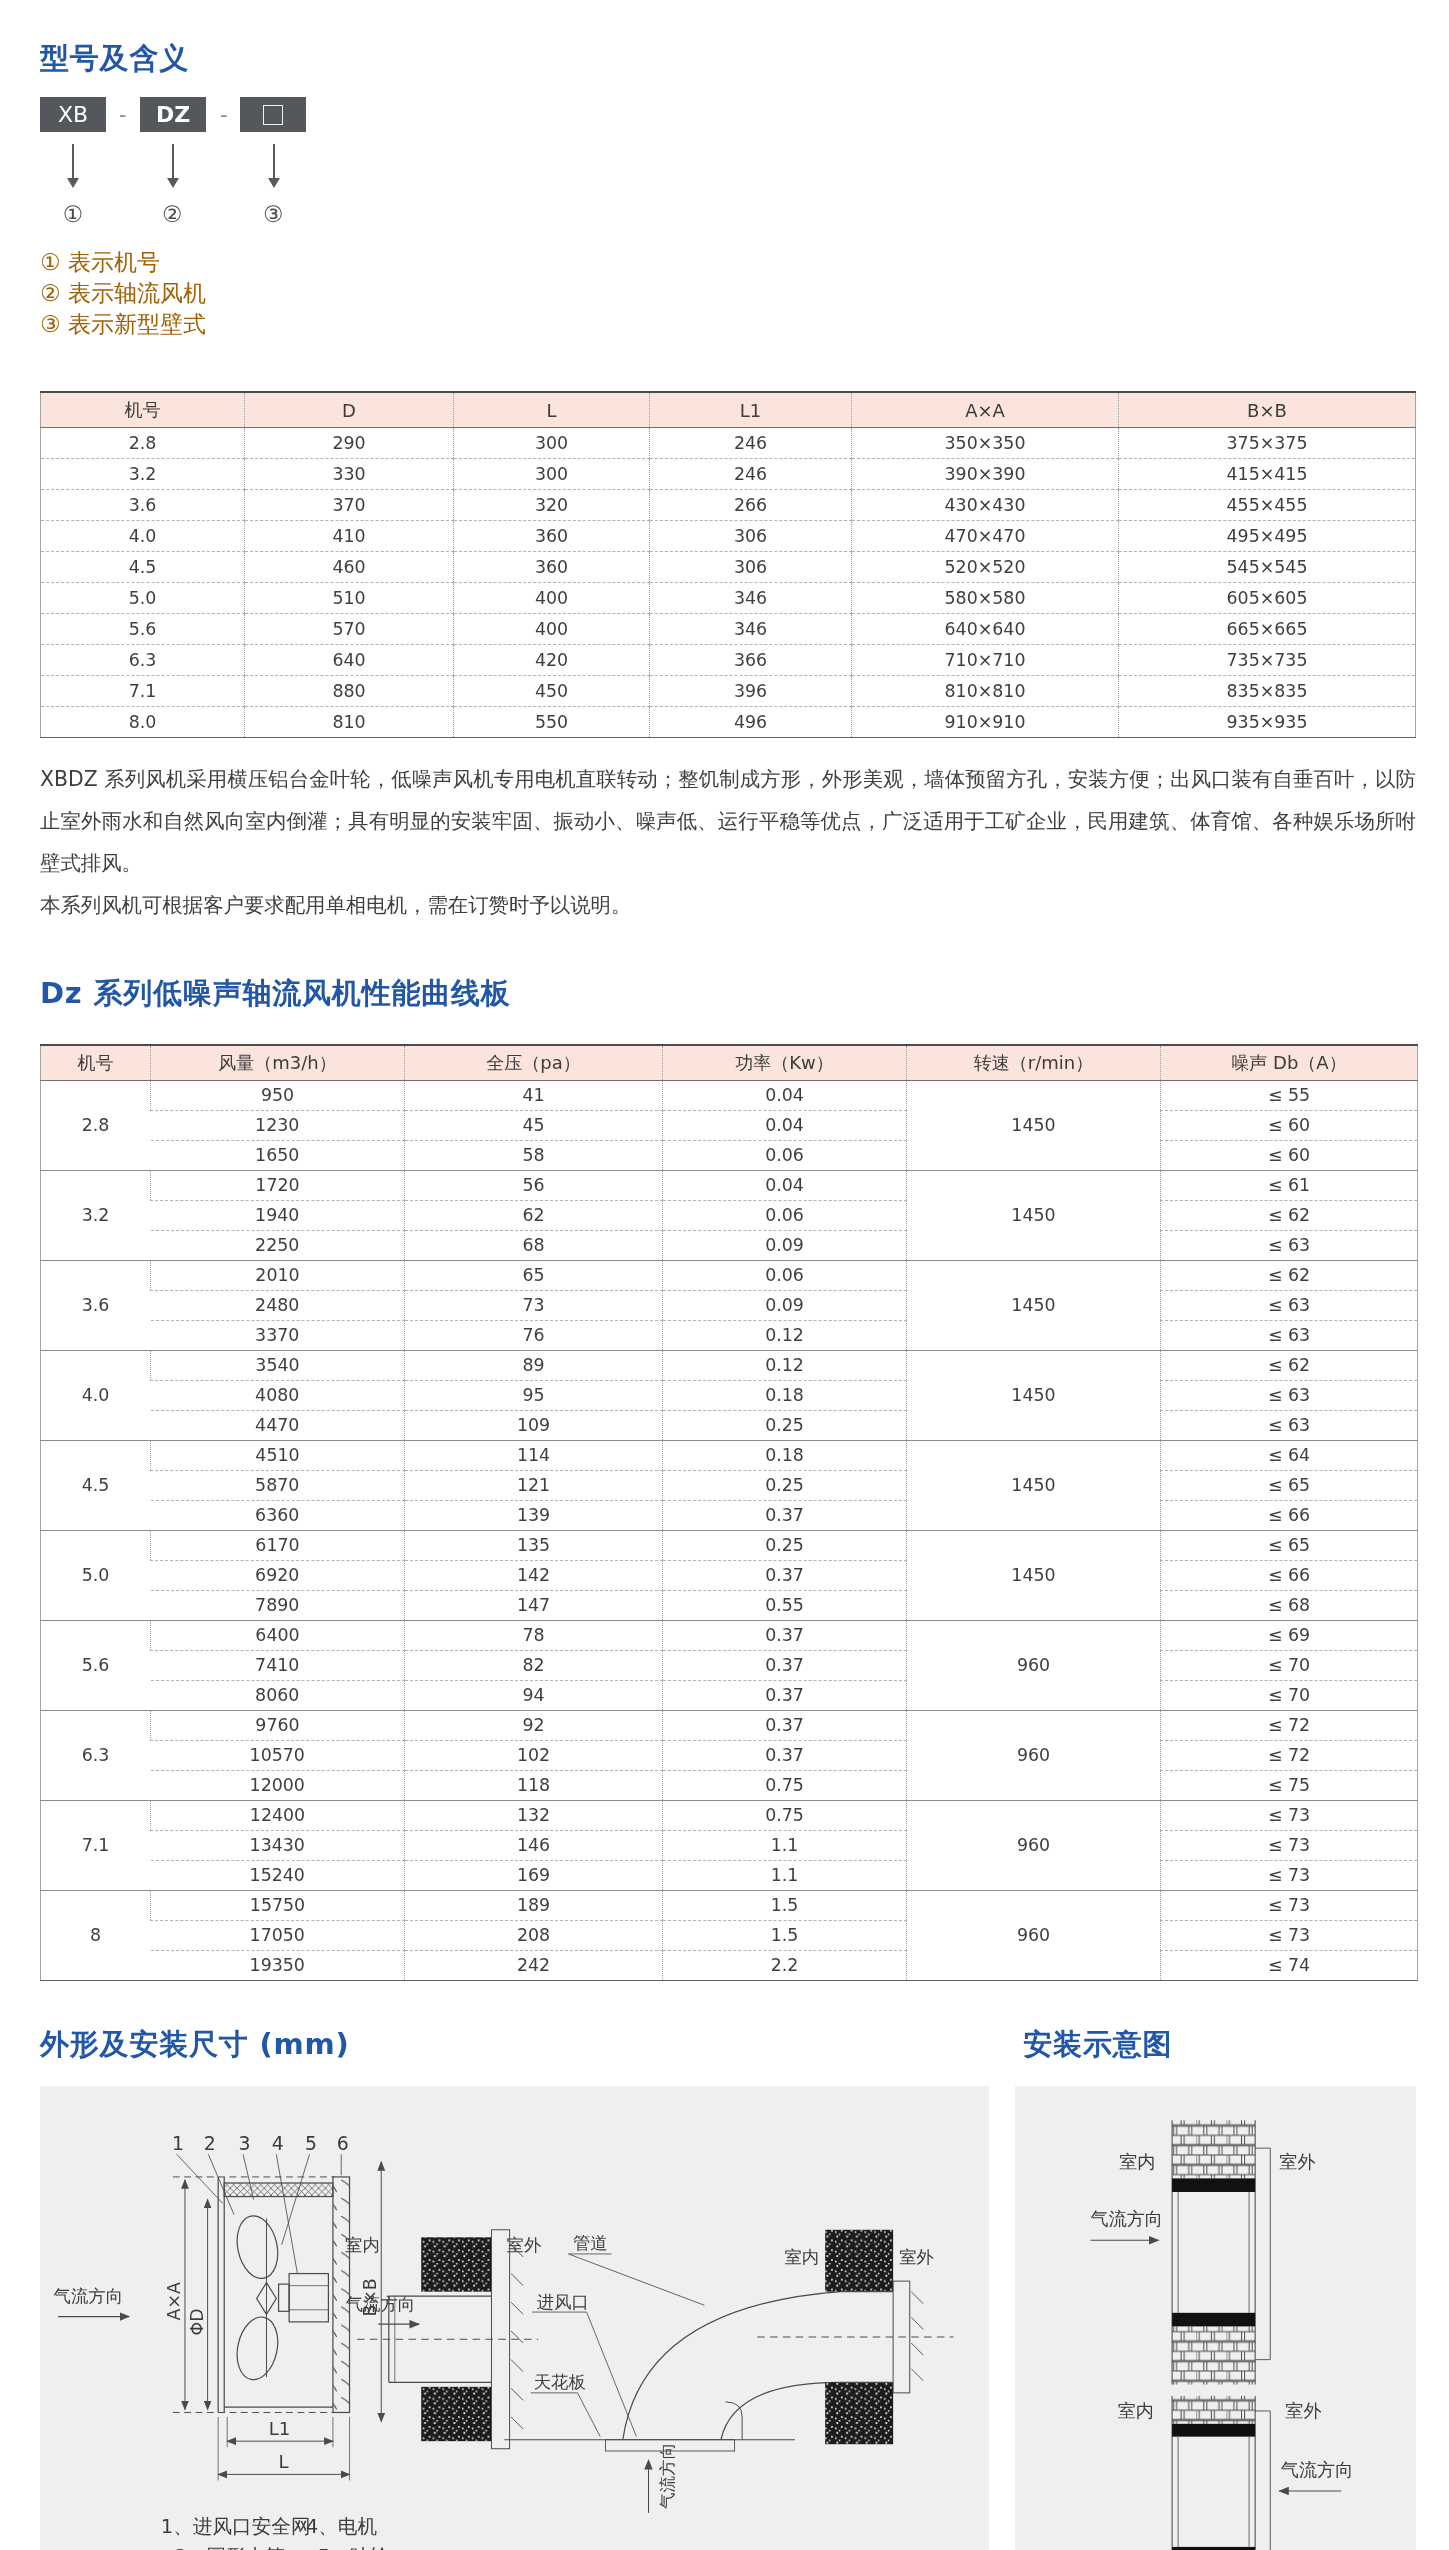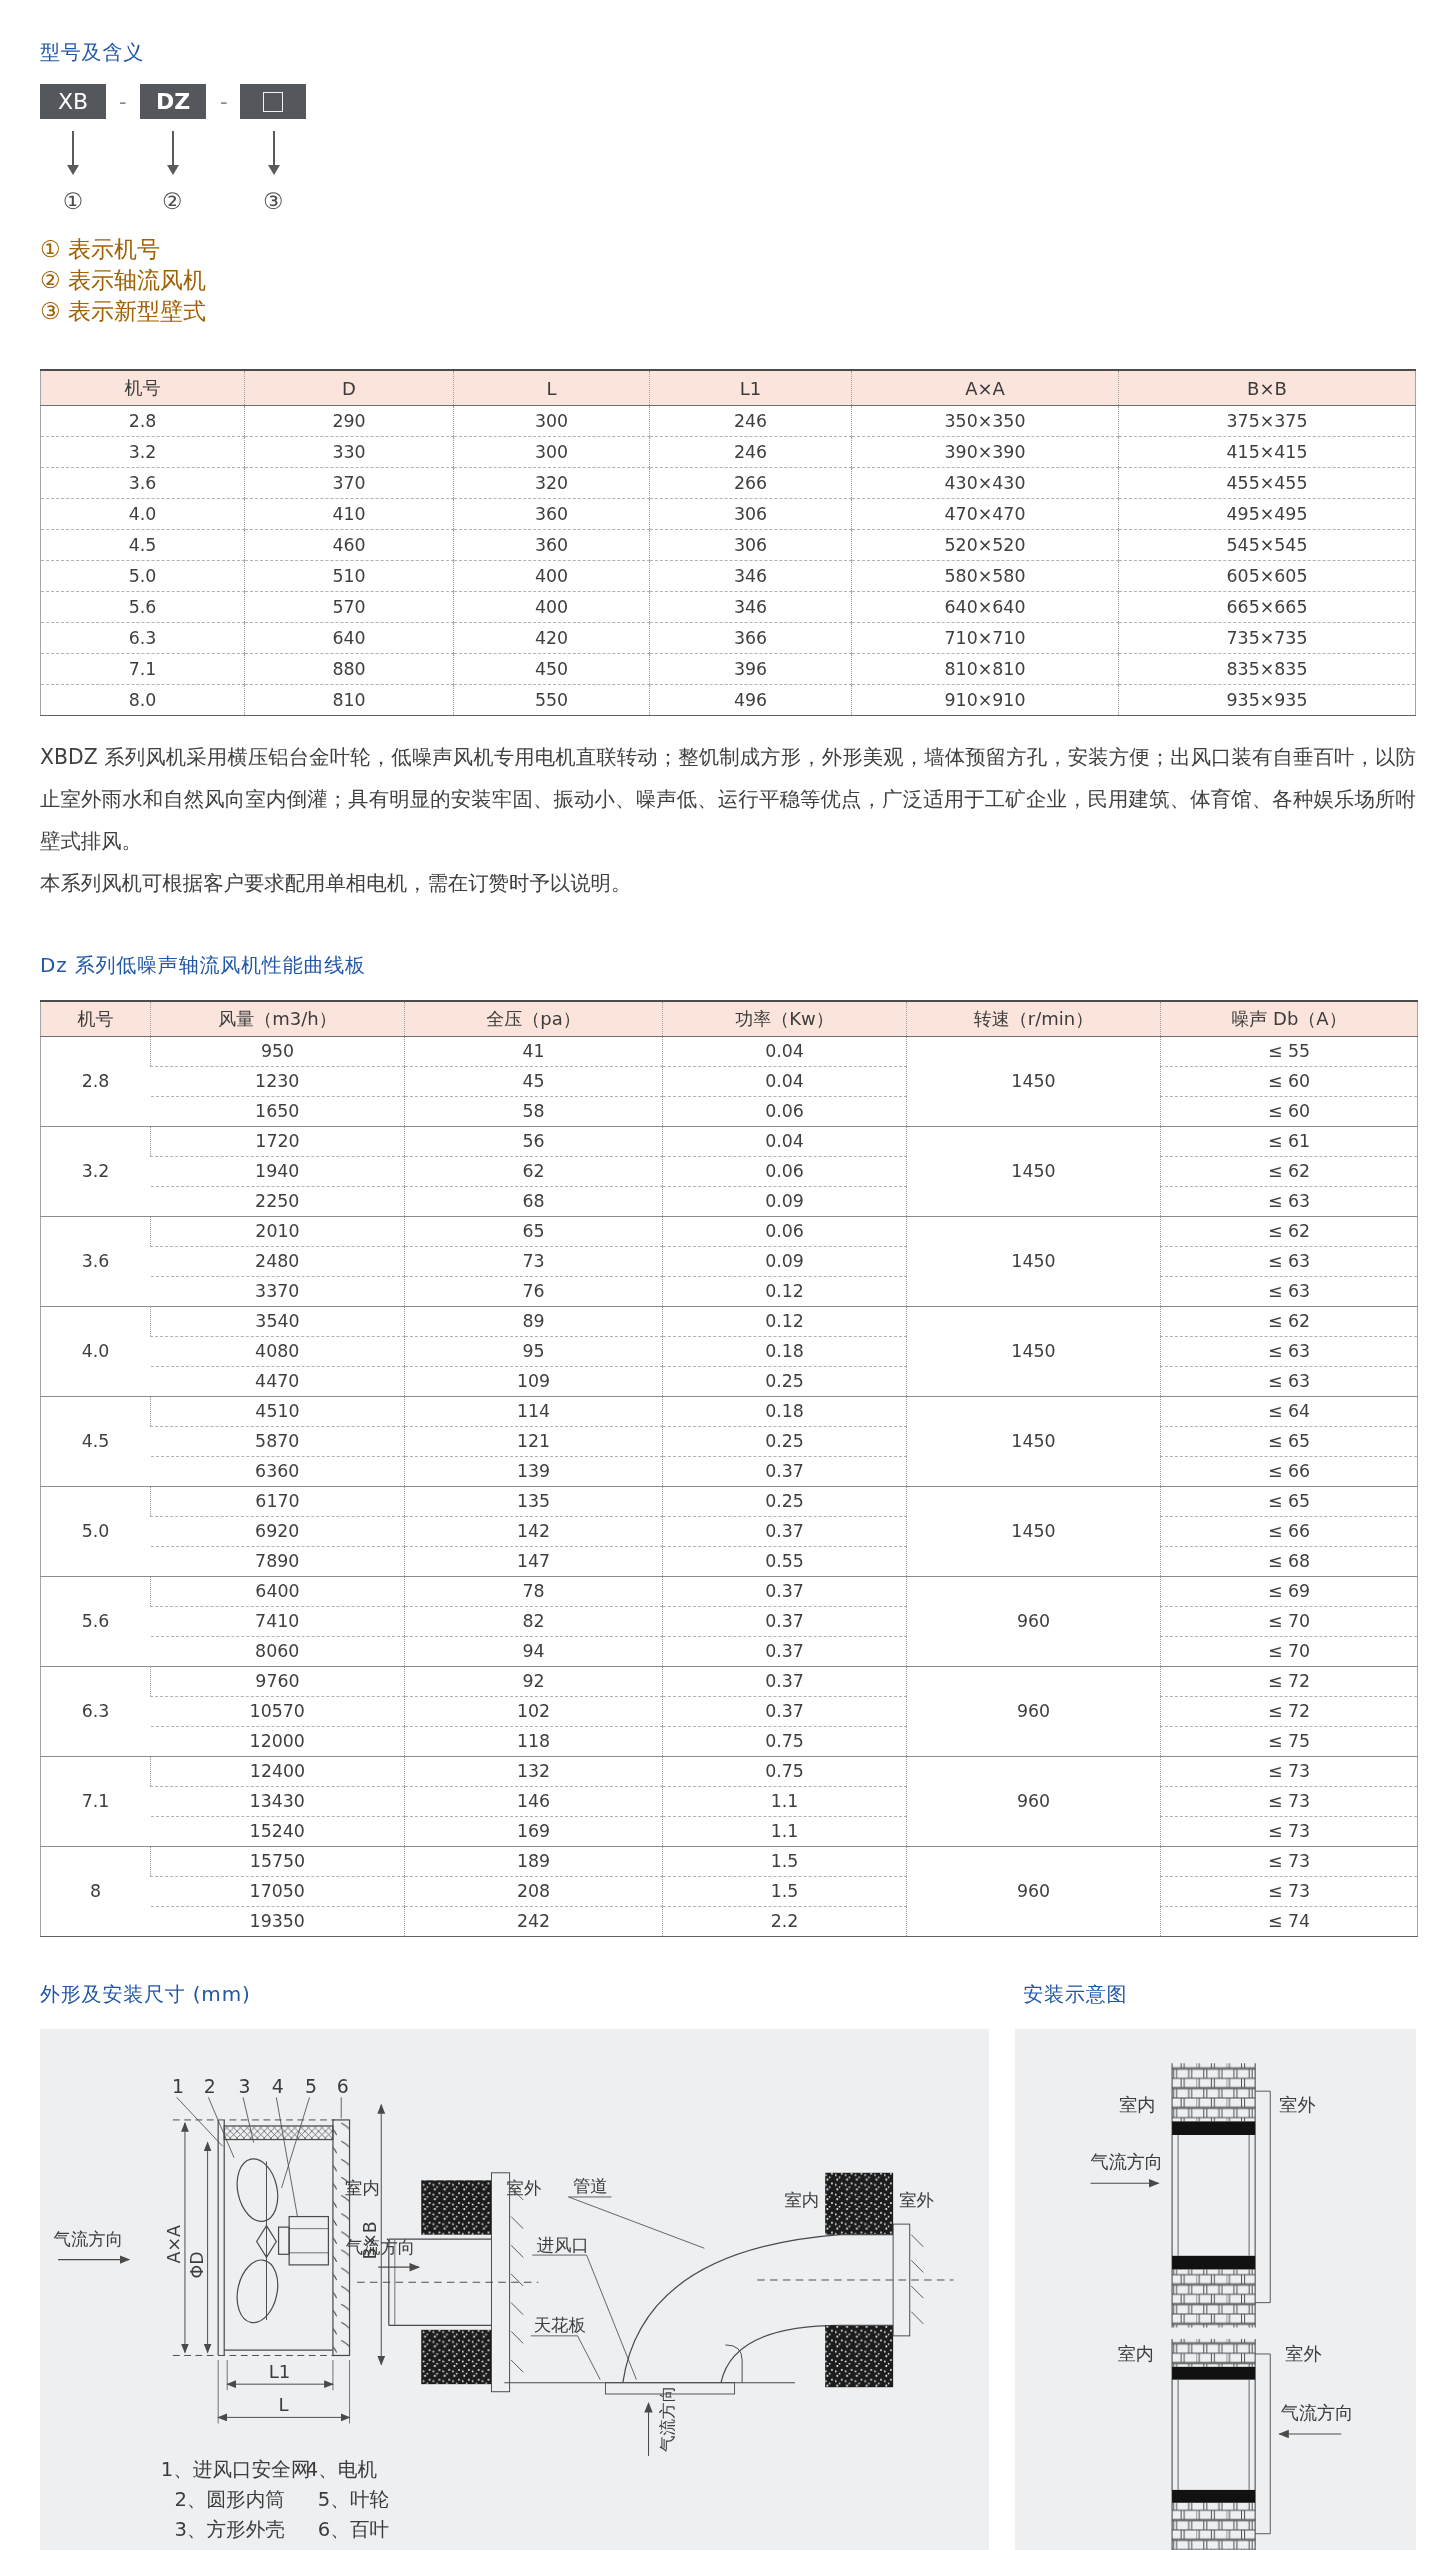--- a/index.html
+++ b/index.html
@@ -1,35 +1,35 @@
 <!DOCTYPE html>
 <html style="font-size:12px"><head>
 <meta charset="utf-8">
 <style>
   html,body{margin:0;padding:0;background:#fff;}
   .page{position:relative;width:1450px;height:2550px;background:#ffffff;
         font-family:"DejaVu Sans","Liberation Sans",sans-serif;color:#3a3a3a;overflow:hidden;}
   .content{position:absolute;left:40px;top:0;width:1376px;}
-  .sec-title{font-size:20px;font-weight:400;color:#2257a8;letter-spacing:0.8px;}
+  .sec-title{font-size:29px;font-weight:700;color:#2257a8;letter-spacing:0.8px;}
 
   
   .t1{margin-top:39px;}
   .model-diagram{position:relative;height:264px;margin-top:18px;}
   .mbox{position:absolute;top:0;width:66px;height:35px;background:#54585d;color:#fff;
         display:flex;align-items:center;justify-content:center;font-size:22px;}
   .mdash{position:absolute;top:6px;font-size:21px;color:#8a8a8a;}
   .sq-glyph{display:inline-block;width:18px;height:18px;border:1.5px solid #f2f2f2;}
   .v-arrow{position:absolute;top:47px;width:1.5px;height:39px;background:#5a5a5a;}
   .v-arrow::after{content:"";position:absolute;left:-5.3px;bottom:-10.6px;border:6px solid transparent;
         border-top:10.6px solid #5a5a5a;}
   .circ{position:absolute;top:104px;font-size:22.7px;color:#4d4d4d;}
   .legend-list{position:absolute;top:150px;left:0;font-size:23px;color:#a16207;line-height:31px;}
 
   
-  table.dt{border-collapse:collapse;width:1376px;table-layout:fixed;margin-top:21px;
+  table.dt{border-collapse:collapse;width:1376px;table-layout:fixed;margin-top:30px;
            border-left:0.8px solid #a5a5a5;border-right:0.8px solid #a5a5a5;
            border-top:2.3px solid #4c4c4c;border-bottom:1.5px solid #616161;}
   table.dt th{background:#fbe4dc;font-size:18px;font-weight:400;color:#3c3c3c;height:32px;
            border-bottom:1.5px solid #6f6f6f;border-left:0.8px dotted #9d9d9d;}
   table.dt td{font-size:17.4px;color:#3f3f3f;text-align:center;height:28px;
            border-left:0.8px dotted #9d9d9d;border-top:0.8px dashed #b2b2b2;}
   table.dt th:first-child,table.dt td:first-child{border-left:none;}
   table.dt tbody tr:first-child td{border-top:none;}
   table.dt.perf td{height:27px;}
   table.dt.perf tr.grp td{border-top:1.5px solid #8d8d8d;}

